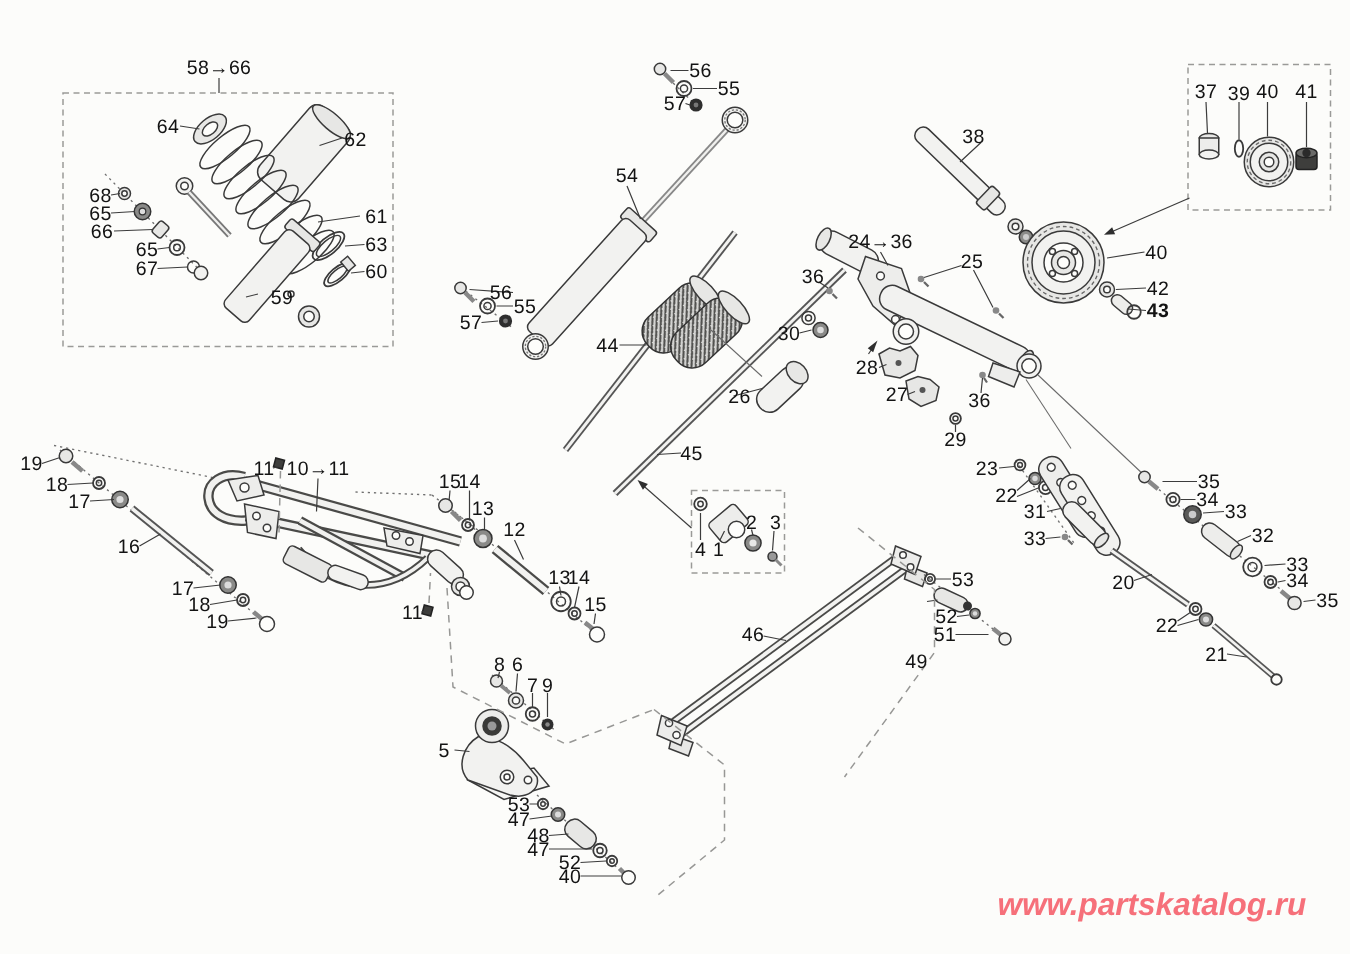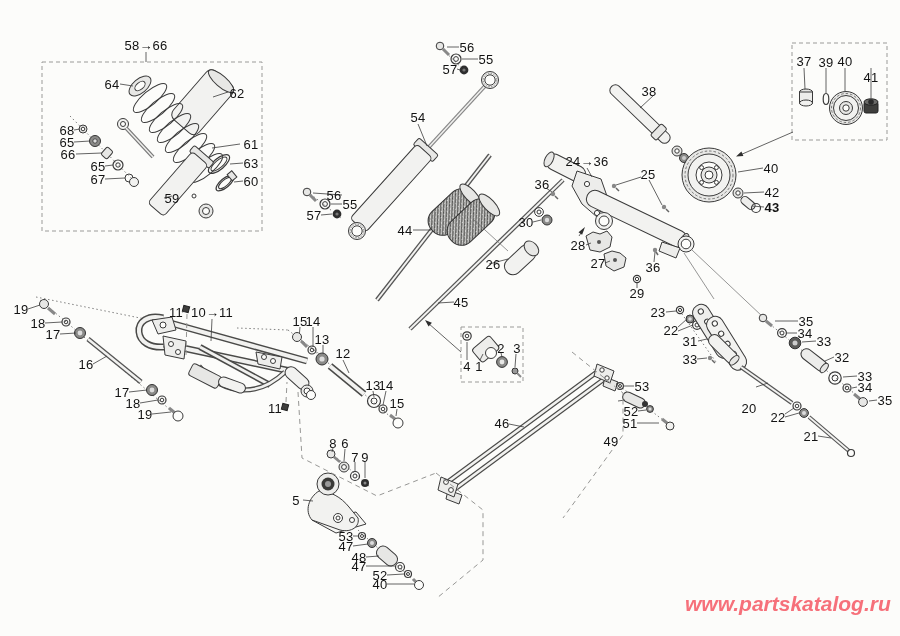--- a/index.html
+++ b/index.html
@@ -5,21 +5,21 @@
   html,body{margin:0;padding:0;background:#fcfcfa;}
   .stage{position:relative;width:900px;height:636px;background:#fcfcfa;overflow:hidden;
          font-family:"Liberation Sans",sans-serif;}
   .stage svg{position:absolute;left:0;top:0;}
   .labels{position:absolute;left:0;top:0;width:845px;height:636px;pointer-events:none;}
   .part-label{position:absolute;transform:translate(-50%,-50%);
               font:13px "Liberation Sans",sans-serif;color:#131313;white-space:nowrap;letter-spacing:.2px;}
   .drawing-number{position:absolute;left:5px;top:616px;
                   font:8.5px "Liberation Sans",sans-serif;color:#4a4a4a;margin-top:43px;}
   .watermark{position:absolute;left:665px;top:592px;
-             font:italic 700 21px "Liberation Sans",sans-serif;color:#f6707a;margin-left:20px;}
+             font:italic 700 21px "Liberation Sans",sans-serif;color:#f6707a;}
   
   .s {stroke:#3a3a3a;stroke-width:1;fill:none}
   .s12{stroke:#3a3a3a;stroke-width:1.2;fill:none}
   .f1{fill:#f2f2f0;stroke:#3a3a3a;stroke-width:1}
   .f2{fill:#e7e7e5;stroke:#3a3a3a;stroke-width:1}
   .f3{fill:#ededeb;stroke:#3a3a3a;stroke-width:1}
   .fw{fill:#fdfdfb;stroke:#3a3a3a;stroke-width:1}
   .fd{fill:#3e3e3c;stroke:#222;stroke-width:1}
   .fg{fill:#8a8a88;stroke:#333;stroke-width:1}
   .ld{stroke:#3c3c3c;stroke-width:.8;fill:none}
@@ -493,37 +493,37 @@
       <span class="part-label" style="left: 112px; top: 84px;">64</span>
       <span class="part-label" style="left: 237px; top: 93px;">62</span>
       <span class="part-label" style="left: 67px; top: 130px;">68</span>
       <span class="part-label" style="left: 67px; top: 142px;">65</span>
       <span class="part-label" style="left: 68px; top: 154px;">66</span>
       <span class="part-label" style="left: 251px; top: 144px;">61</span>
       <span class="part-label" style="left: 98px; top: 166px;">65</span>
       <span class="part-label" style="left: 251px; top: 163px;">63</span>
       <span class="part-label" style="left: 98px; top: 179px;">67</span>
       <span class="part-label" style="left: 251px; top: 181px;">60</span>
-      <span class="part-label" style="left: 156px; top: 198px; padding-left: 32px;">59</span>
+      <span class="part-label" style="left: 172px; top: 198px; padding-left: 32px;">59</span>
       <span class="part-label" style="left: 467px; top: 47px;">56</span>
       <span class="part-label" style="left: 486px; top: 59px;">55</span>
       <span class="part-label" style="left: 450px; top: 69px;">57</span>
       <span class="part-label" style="left: 418px; top: 117px;">54</span>
       <span class="part-label" style="left: 334px; top: 195px;">56</span>
       <span class="part-label" style="left: 350px; top: 204px;">55</span>
       <span class="part-label" style="left: 314px; top: 215px;">57</span>
       <span class="part-label" style="left: 405px; top: 230px;">44</span>
       <span class="part-label" style="left: 493px; top: 264px;">26</span>
       <span class="part-label" style="left: 461px; top: 302px;">45</span>
       <span class="part-label" style="left: 526px; top: 222px;">30</span>
       <span class="part-label" style="left: 649px; top: 91px;">38</span>
       <span class="part-label" style="left: 804px; top: 61px;">37</span>
       <span class="part-label" style="left: 826px; top: 62px;">39</span>
       <span class="part-label" style="left: 845px; top: 61px;">40</span>
-      <span class="part-label" style="left: 871px; top: 61px; margin-top: 16px;">41</span>
+      <span class="part-label" style="left: 871px; top: 61px;">41</span>
       <span class="part-label" style="left: 771px; top: 168px;">40</span>
       <span class="part-label" style="left: 772px; top: 192px;">42</span>
       <span class="part-label" style="left: 772px; top: 207px; font-weight: bold;">43</span>
       <span class="part-label" style="left: 587px; top: 161px;">24→36</span>
       <span class="part-label" style="left: 648px; top: 174px;">25</span>
       <span class="part-label" style="left: 542px; top: 184px;">36</span>
       <span class="part-label" style="left: 578px; top: 245px;">28</span>
       <span class="part-label" style="left: 598px; top: 263px;">27</span>
       <span class="part-label" style="left: 653px; top: 267px;">36</span>
       <span class="part-label" style="left: 637px; top: 293px;">29</span>
@@ -564,21 +564,21 @@
       <span class="part-label" style="left: 671px; top: 330px;">22</span>
       <span class="part-label" style="left: 690px; top: 341px;">31</span>
       <span class="part-label" style="left: 690px; top: 359px;">33</span>
       <span class="part-label" style="left: 806px; top: 321px;">35</span>
       <span class="part-label" style="left: 805px; top: 333px;">34</span>
       <span class="part-label" style="left: 824px; top: 341px;">33</span>
       <span class="part-label" style="left: 842px; top: 357px;">32</span>
       <span class="part-label" style="left: 865px; top: 376px;">33</span>
       <span class="part-label" style="left: 865px; top: 387px;">34</span>
       <span class="part-label" style="left: 885px; top: 400px;">35</span>
-      <span class="part-label" style="left: 749px; top: 388px; margin-top: 20px;">20</span>
+      <span class="part-label" style="left: 749px; top: 388px;">20</span>
       <span class="part-label" style="left: 778px; top: 417px;">22</span>
       <span class="part-label" style="left: 811px; top: 436px;">21</span>
       <span class="part-label" style="left: 642px; top: 386px;">53</span>
       <span class="part-label" style="left: 611px; top: 401px; margin-top: 40px;">49</span>
       <span class="part-label" style="left: 631px; top: 411px;">52</span>
       <span class="part-label" style="left: 630px; top: 423px;">51</span>
     </div>
 
 <div class="drawing-number">28M1444</div>
 <div class="watermark" style="color: rgb(246, 112, 122);">www.partskatalog.ru</div>

